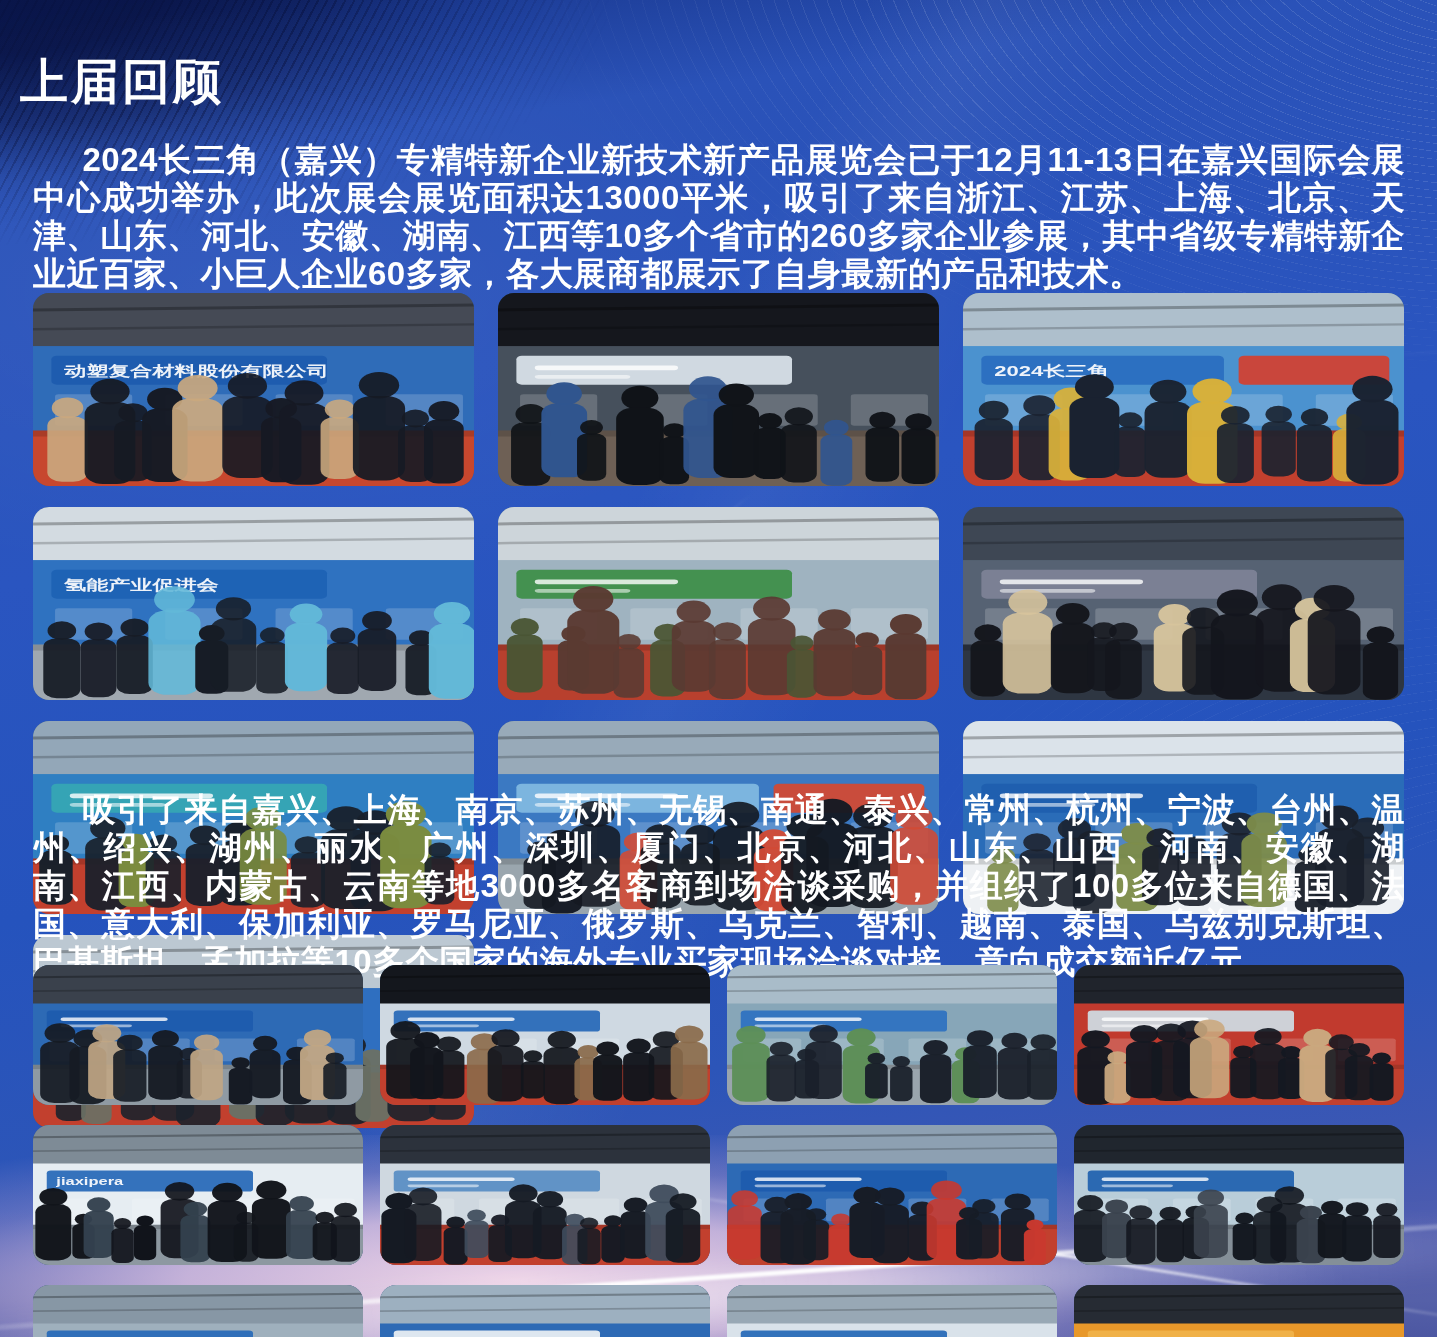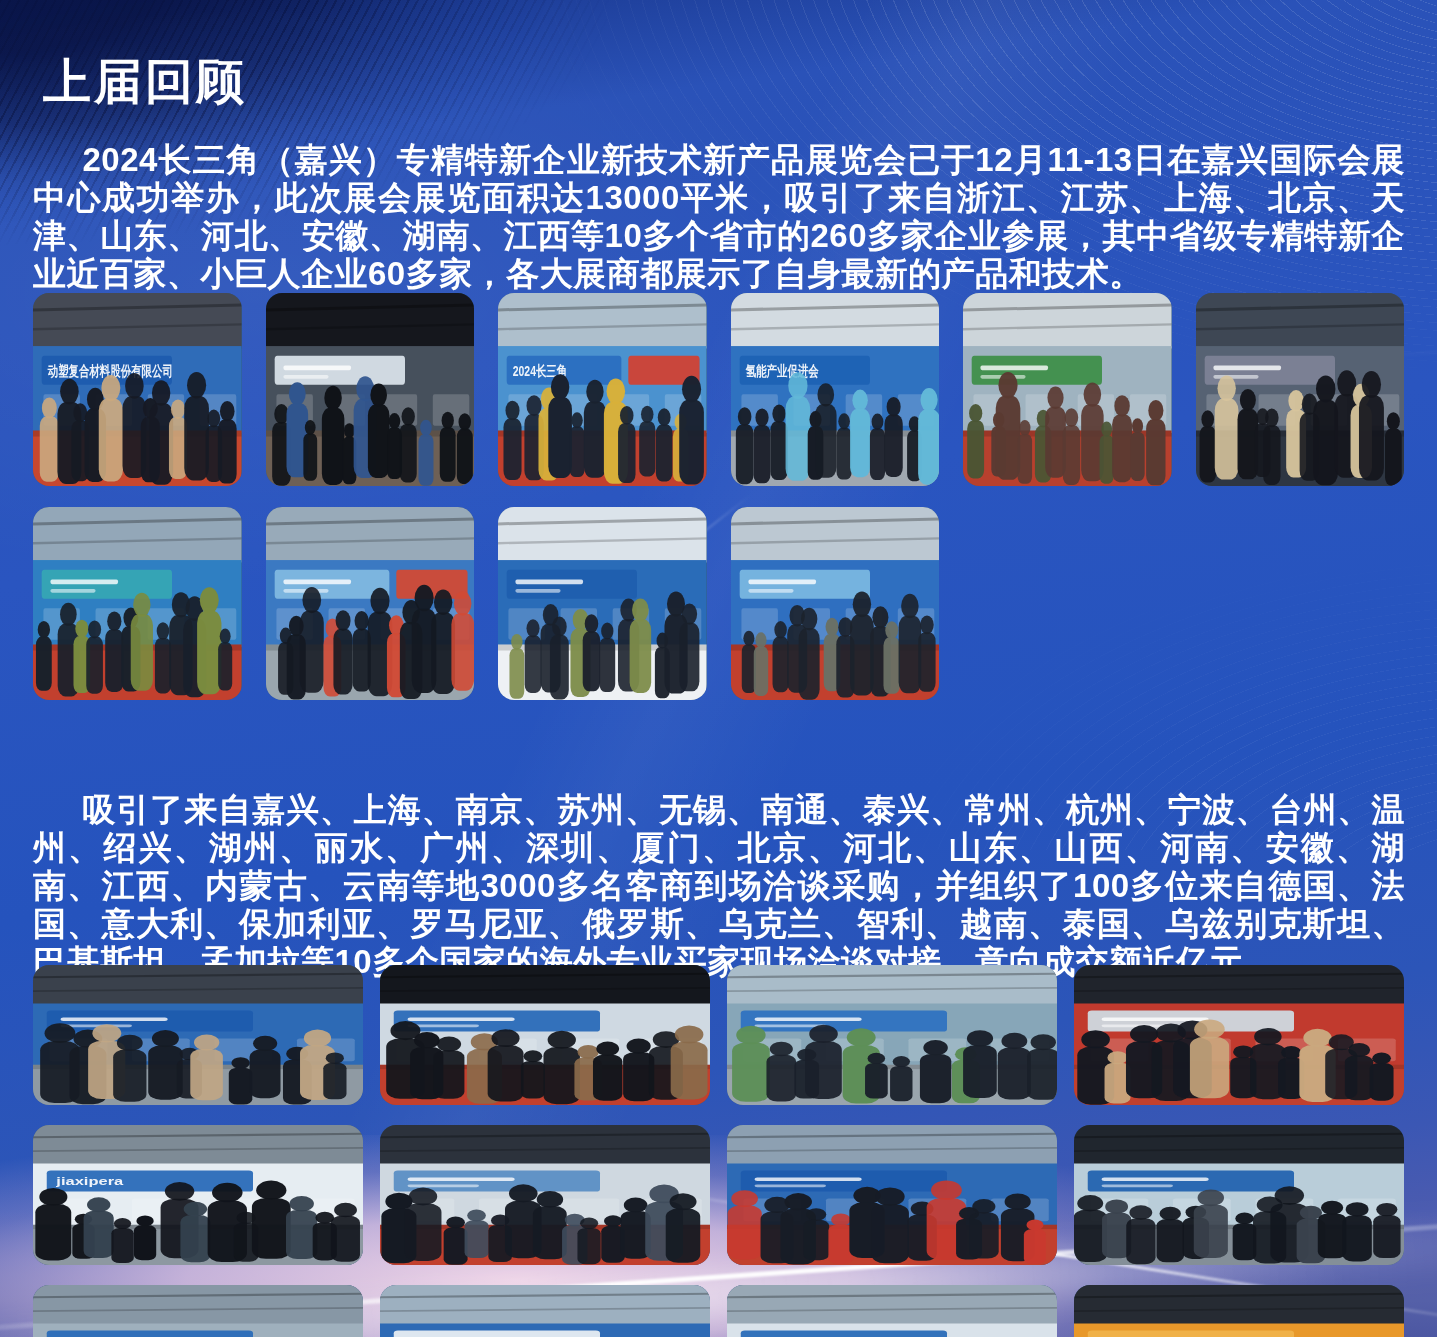--- a/index.html
+++ b/index.html
@@ -53,32 +53,32 @@
     filter:blur(1px); }
   .streak-b{ top:1272px; left:-120px; width:1750px; height:44px; transform:rotate(-4deg);
     background:linear-gradient(90deg, transparent, rgba(255,255,255,.35) 45%, rgba(255,255,255,.3) 60%, transparent);
     filter:blur(13px); }
   .streak-c{ top:1255px; left:620px; width:900px; height:3px; transform:rotate(9deg);
     background:linear-gradient(90deg, transparent, rgba(255,255,255,.8) 50%, transparent); filter:blur(1px); }
   .streak-d{ top:565px; left:545px; width:230px; height:2px; transform:rotate(-38deg);
     background:linear-gradient(90deg, transparent, rgba(255,255,255,.4), transparent); filter:blur(1px); }
   
   .title{
-    position:absolute; left:43px; top:22px; color:#ffffff;
+    position:absolute; left:20px; top:22px; color:#ffffff;
     font-size:48px; font-weight:800; letter-spacing:3px; line-height:1.15;
   }
   .para{
     position:absolute; left:33px; width:1372px; color:#ffffff;
     font-size:33px; font-weight:700; line-height:38px;
     text-align:justify; text-indent:1.5em; letter-spacing:.5px;
   }
   #p1{ top:108px; }
   #p2{ top:758px; }
   .grid{ position:absolute; left:33px; width:1371px; display:grid; }
-  #grid-top{ top:293px; grid-template-columns:repeat(6,1fr); column-gap:24px; row-gap:21px; grid-auto-rows:193px; }
+  #grid-top{ top:293px; grid-template-columns:repeat(3,1fr); column-gap:24px; row-gap:21px; grid-auto-rows:193px; }
   #grid-bottom{ top:965px; grid-template-columns:repeat(4,1fr); column-gap:17px; row-gap:20px; grid-auto-rows:140px; }
   .photo{
     border-radius:16px; overflow:hidden; position:relative;
     box-shadow:0 0 0 1px rgba(255,255,255,.06) inset;
     background:#27507f;
   }
   .photo svg{ display:block; width:100%; height:100%; }
 </style>
 </head>
 <body>

